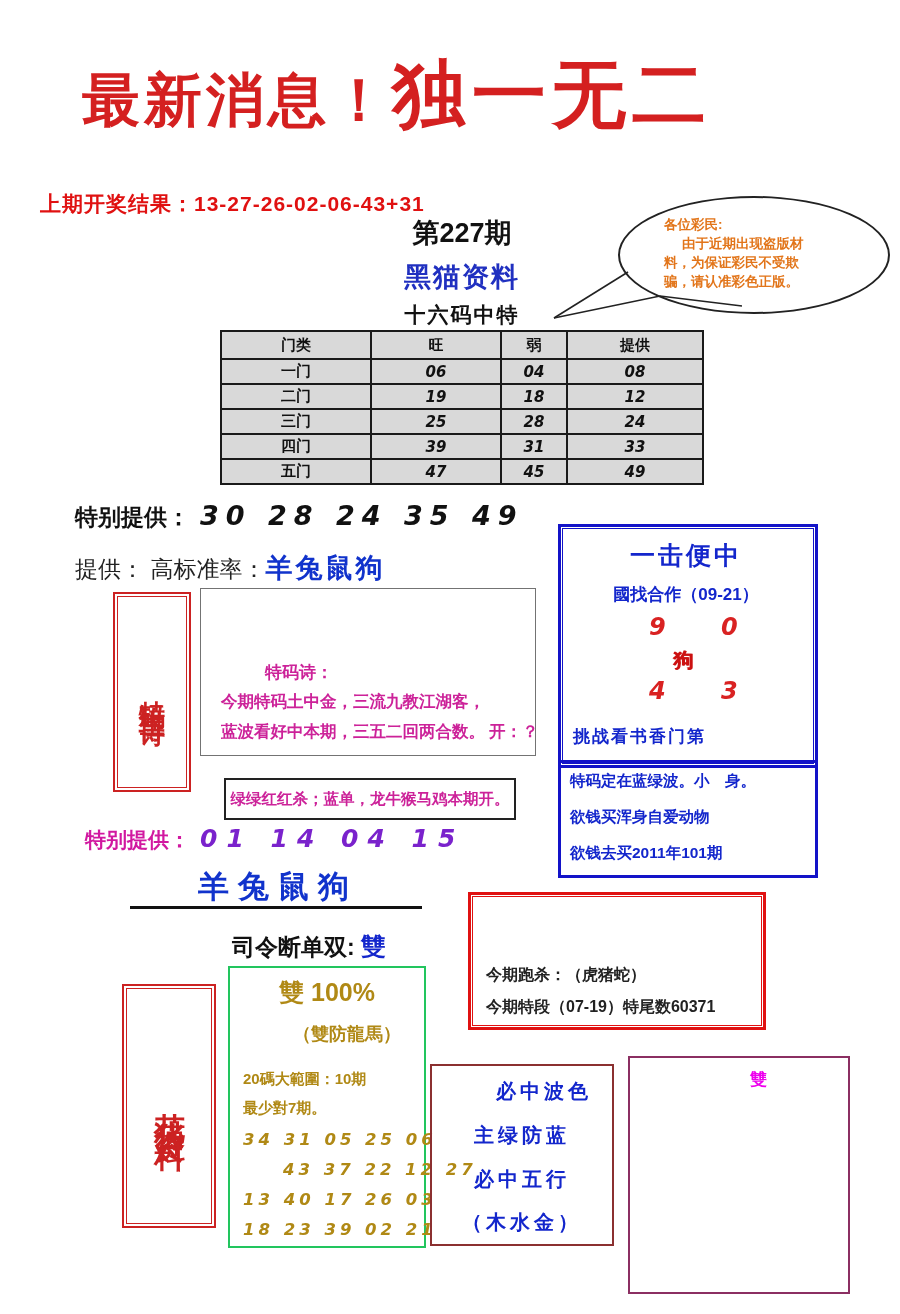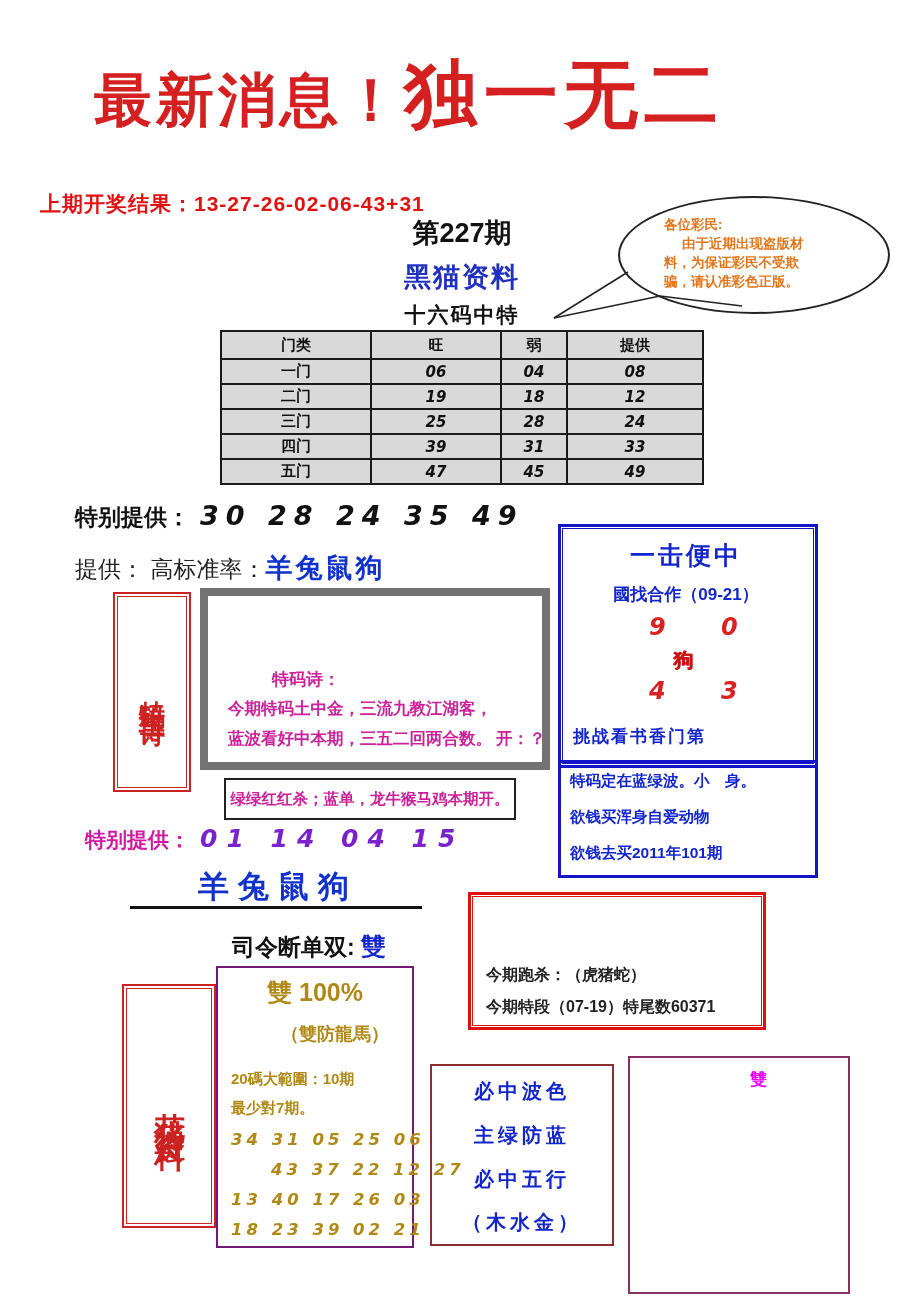--- a/index.html
+++ b/index.html
@@ -2,21 +2,21 @@
 <html><head>
 <meta charset="utf-8">
 <style>
   html,body{margin:0;padding:0;background:#fff;}
   #page{position:relative;width:900px;height:1314px;background:#fff;overflow:hidden;
         font-family:"Liberation Sans",sans-serif;color:#111;}
   .abs{position:absolute;}
 
   
   .title{top:46px;left:0;width:794px;text-align:center;color:#d42020;
-         font-family:"Liberation Serif",serif;font-weight:bold;white-space:nowrap;margin-left:12px;}
+         font-family:"Liberation Serif",serif;font-weight:bold;white-space:nowrap;}
   .title .t1{font-size:58px;letter-spacing:4px;}
   .title .t2{font-size:74px;letter-spacing:6px;}
 
   .last-result{top:190px;left:40px;font-size:21px;font-weight:bold;color:#e01111;letter-spacing:1px;}
 
   .center-col{left:330px;width:264px;text-align:center;white-space:nowrap;}
   .period{top:215px;font-size:27px;font-weight:600;color:#111;}
   .brand{top:259px;font-size:27px;font-weight:bold;color:#2030c0;letter-spacing:2px;}
   .table-title{top:301px;font-size:21px;font-weight:bold;color:#111;letter-spacing:2px;}
 
@@ -54,21 +54,21 @@
   .vbox .inner{position:absolute;top:2px;left:2px;right:2px;bottom:2px;border:1px solid #cc2222;
                display:flex;align-items:center;justify-content:center;}
   .vtext{writing-mode:vertical-rl;text-orientation:upright;font-weight:bold;color:#cc2222;
          font-family:"Liberation Serif",serif;}
   .sidebox{top:592px;left:113px;width:74px;height:196px;}
   .sidebox .vtext{font-size:26px;letter-spacing:5px;}
   .huamao{top:984px;left:122px;width:90px;height:240px;}
   .huamao .vtext{font-size:31px;letter-spacing:9px;}
 
   
-  .poembox{top:588px;left:200px;width:334px;height:166px;border:8px solid #737373;}
+  .poembox{top:588px;left:200px;width:334px;height:166px;border:1px solid #737373;}
   .poembox span{position:absolute;font-weight:bold;color:#cc2299;white-space:nowrap;}
   .poem-title{left:64px;top:72px;font-size:17px;}
   .poem-l1{left:20px;top:102px;font-size:16.5px;}
   .poem-l2{left:20px;top:132px;font-size:16.5px;}
   .poem-open{left:288px;top:132px;font-size:16.5px;}
 
   .killbox{top:778px;left:224px;width:288px;height:38px;border:2px solid #222;
            display:flex;align-items:center;justify-content:center;}
   .killbox span{font-size:15.5px;font-weight:bold;color:#cc2299;white-space:nowrap;}
 
@@ -101,34 +101,34 @@
   .redbox{top:892px;left:468px;width:292px;height:132px;border:3px solid #e01111;}
   .redbox .in{position:absolute;top:1px;left:1px;right:1px;bottom:1px;border:1px solid #e01111;}
   .redbox span{position:absolute;left:13px;font-size:16px;font-weight:bold;color:#222;white-space:nowrap;margin-top:8px;}
   .rb1{top:60px;} .rb2{top:92px;}
 
   .siling{top:930px;left:232px;white-space:nowrap;}
   .siling .lab{font-size:23px;font-weight:bold;color:#111;}
   .siling .val{font-size:25px;font-weight:bold;color:#1326cc;margin-left:6px;}
 
   
-  .dblbox{top:966px;left:216px;width:194px;height:278px;border:2px solid #701a75;}
+  .dblbox{top:966px;left:228px;width:194px;height:278px;border:2px solid #22c55e;}
   .dblbox span{position:absolute;color:#b08915;font-weight:bold;white-space:nowrap;}
   .db-head{left:0;top:8px;width:194px;text-align:center;font-size:25px;}
   .db-sub{left:0;top:54px;width:194px;text-align:center;font-size:18px;margin-left:20px;}
   .db-n1{left:13px;top:102px;font-size:15px;}
   .db-n2{left:13px;top:131px;font-size:15px;}
   .db-row{left:13px;font-size:16.5px;font-style:italic;letter-spacing:4px;font-family:"DejaVu Sans",sans-serif;}
   .db-r0{top:162px;} .db-r1{top:192px;margin-left:40px;} .db-r2{top:222px;} .db-r3{top:252px;}
 
   
   .wavebox{top:1064px;left:430px;width:180px;height:178px;border:2px solid #8b3030;}
   .wavebox span{position:absolute;left:0;width:180px;text-align:center;font-size:20px;font-weight:bold;
                 color:#1326cc;letter-spacing:4px;white-space:nowrap;}
-  .wv0{top:12px;} .wv1{top:56px;} .wv2{top:100px;} .wv3{top:143px;}
+  .wv0{top:12px;padding-left:22px;} .wv1{top:56px;} .wv2{top:100px;} .wv3{top:143px;}
 
   
   .cornerbox{top:1056px;left:628px;width:218px;height:234px;border:2px solid #8b2f62;}
   .corner-mark{position:absolute;left:120px;top:10px;font-size:17px;font-weight:bold;color:#ee00ee;}
 </style>
 </head>
 <body>
 
 <div id="page">
 

